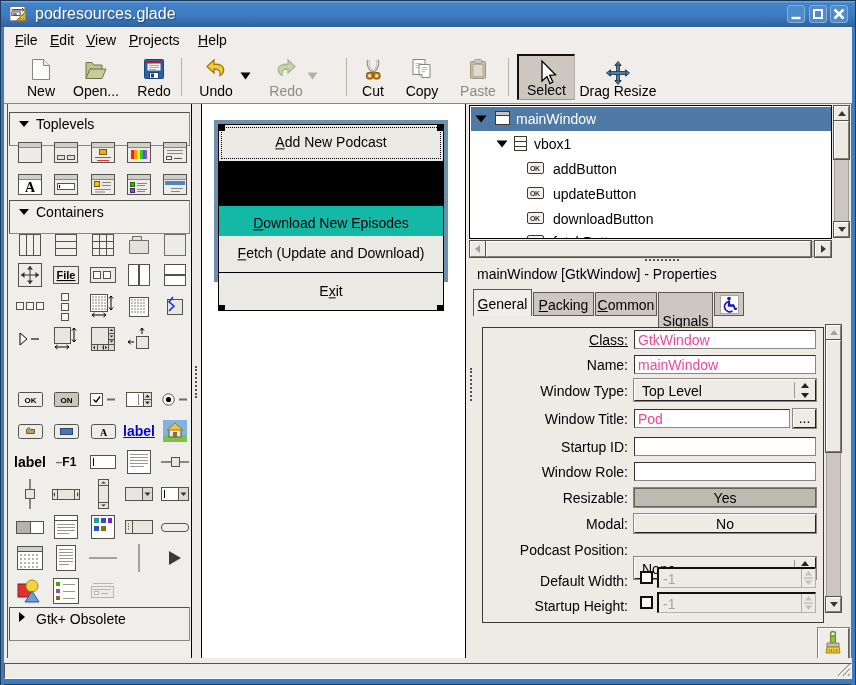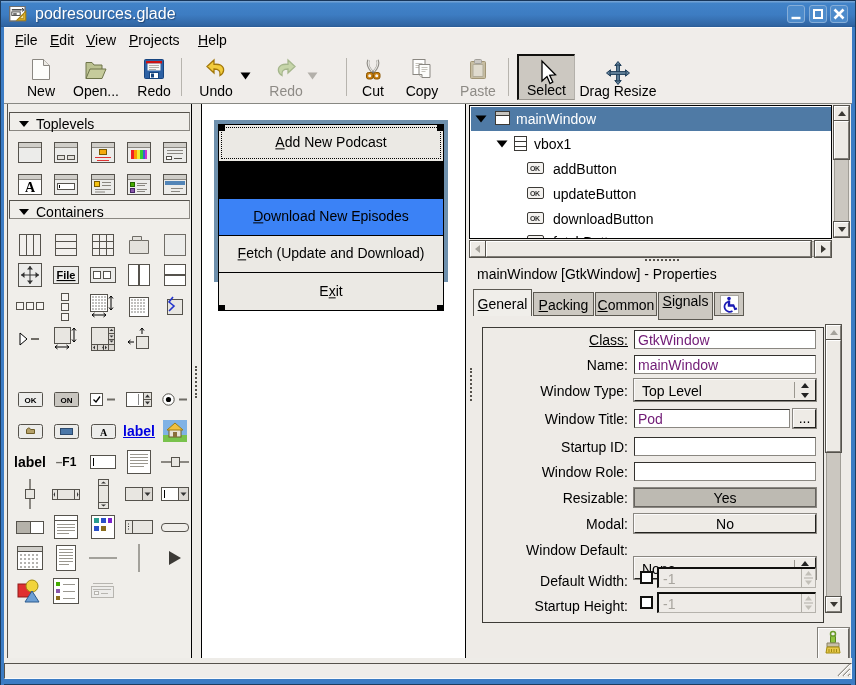--- a/index.html
+++ b/index.html
@@ -32,40 +32,40 @@
 .tsep{position:absolute;top:8px;width:1px;height:38px;background:#b7b4ae;}
 .gray{color:#8e8b86;}
 
 #palette{left:7px;top:104px;width:185px;height:554px;background:#f0eeea;border-right:1px solid #000;border-left:1px solid #55524c;box-sizing:border-box;}
 #canvas{left:201px;top:104px;width:265px;height:554px;background:#fff;border-left:1px solid #000;border-right:1px solid #000;box-sizing:border-box;}
 #rpanel{left:467px;top:104px;width:384px;height:554px;background:#eeebe7;}
 
 #status{left:4px;top:658px;width:848px;height:21px;background:#eeece8;}
 #status .inner{position:absolute;left:0;top:5px;width:846px;height:14px;border:1px solid #55524c;border-right:1px solid #fbfafa;border-bottom:1px solid #fbfafa;background:#efedea;}
 
-.phead{position:absolute;left:1px;width:181px;height:19px;background:#f0eeea;
+.phead{position:absolute;left:1px;width:181px;height:34px;background:#f0eeea;
   border:1px solid #55524c;border-right:1px solid #8a8781;border-bottom:1px solid #8a8781;box-sizing:border-box;
   font-size:14px;color:#000;}
 .phead .tri{position:absolute;left:9px;top:8px;width:0;height:0;}
 .phead .lab{position:absolute;left:26px;top:3px;}
 .tri-d{border-left:5px solid transparent;border-right:5px solid transparent;border-top:6px solid #000;}
 .tri-r{border-top:5px solid transparent;border-bottom:5px solid transparent;border-left:6px solid #000;}
 .prow{position:absolute;left:1px;width:182px;height:32px;}
 .pcell{position:absolute;top:0;width:36px;height:32px;display:flex;align-items:center;justify-content:center;}
 
 #treebox{left:469px;top:105px;width:363px;height:134px;background:#fff;border:1px solid #000;box-sizing:border-box;overflow:hidden;}
 .trow{position:absolute;left:1px;width:361px;height:24px;font-size:14px;color:#000;}
 .trow .rlab{position:absolute;top:4px;}
 
 .sbtn{position:absolute;background:#edeae5;border:1px solid #7f7c76;border-top-color:#fff;border-left-color:#fff;outline:1px solid #55524c;box-sizing:border-box;}
 .sthumb{position:absolute;background:#edeae5;border:1px solid #fff;border-right-color:#7f7c76;border-bottom-color:#7f7c76;outline:1px solid #55524c;box-sizing:border-box;}
 .strack{position:absolute;background:#cbc7c0;border:1px solid #a09d96;box-sizing:border-box;}
 .arr{position:absolute;width:0;height:0;}
 
-.entry{position:absolute;background:#fff;border:1px solid #33312e;border-bottom-color:#8a8781;border-right-color:#8a8781;box-sizing:border-box;font-size:14px;padding:1px 3px 0 3px;color:#701a75;}
+.entry{position:absolute;background:#fff;border:1px solid #33312e;border-bottom-color:#8a8781;border-right-color:#8a8781;box-sizing:border-box;font-size:14px;padding:1px 3px 0 3px;color:#ec4899;}
 .plabel{position:absolute;font-size:14px;color:#000;text-align:right;width:150px;}
 .combo{position:absolute;background:#eeebe6;border:1px solid #23221f;border-top:1px solid #fbfafa;border-left:1px solid #fbfafa;outline:1px solid #8a8781;box-sizing:border-box;font-size:14px;color:#000;}
 .pbtn{position:absolute;background:#eeebe6;border:1px solid #fbfafa;border-bottom-color:#23221f;border-right-color:#23221f;outline:1px solid #8a8781;box-sizing:border-box;font-size:14px;color:#000;text-align:center;}
 .tab{position:absolute;font-size:14px;color:#000;background:#ccc8c1;border:1px solid #5c5952;box-sizing:border-box;text-align:center;}
 </style></head>
 <body>
 <div class="ab" id="frame"></div>
 <div class="ab" id="bB2"></div>
 <div class="ab" id="bB"></div>
 <div class="ab" id="bL2"></div>
@@ -742,20 +742,24 @@
         <svg width="26" height="18" opacity="0.55">
           <rect x="1.5" y="4.5" width="22" height="11" fill="#ececea" stroke="#8a8781"></rect>
           <path d="M3 1.5 h20 M3 7.5 h18" stroke="#8a8781"></path>
           <rect x="4.5" y="9.5" width="4" height="3" fill="#fff" stroke="#8a8781"></rect>
           <path d="M11 11.5 h7" stroke="#8a8781"></path>
         </svg>
       </div>
     <div class="pcell" style="left:112px"></div>
     <div class="pcell" style="left:148px"></div>
   </div>
+  <div class="phead" style="top:503px">
+      <span class="tri tri-r" style="top:4px"></span>
+      <span class="lab">Gtk+ Obsolete</span>
+    </div>
 </div>
 <div class="ab" id="canvas"></div>
 <div class="ab" id="rpanel"></div>
 
 <div class="ab" id="treebox">
   <div class="trow" style="top:1px;background:#4f7aa5;color:#fff">
     <svg class="ab" style="left:4px;top:8px" width="12" height="8">
         <path d="M0.5 0.5 h11 l-5.5 7 z" fill="#000"></path>
       </svg>
     <svg class="ab" style="left:23px;top:3px" width="17" height="16">
@@ -817,21 +821,21 @@
 
 <div class="ab" style="left:645px;top:259px;width:34px;height:0;border-top:2px dotted #55524c;"></div>
 
 <div class="ab" style="left:195px;top:366px;height:32px;width:0;border-left:2px dotted #55524c;"></div>
 
 <div class="ab txt" style="left:477px;top:266px;font-size:14px;color:#000">mainWindow [GtkWindow] - Properties</div>
 
 <div class="ab tab" style="left:473px;top:289px;width:59px;height:27px;background:#f0eeea;border-bottom:none;padding-top:6px;"><u>G</u>eneral</div>
 <div class="ab tab" style="left:533px;top:292px;width:61px;height:24px;padding-top:4px;"><u>P</u>acking</div>
 <div class="ab tab" style="left:595px;top:292px;width:62px;height:24px;padding-top:4px;"><u>C</u>ommon</div>
-<div class="ab tab" style="left:658px;top:292px;width:55px;height:28px;padding-top:0;"><u>S</u>ignals</div>
+<div class="ab tab" style="left:658px;top:292px;width:55px;height:36px;padding-top:20px;"><u>S</u>ignals</div>
 <div class="ab tab" style="left:714px;top:292px;width:30px;height:24px;">
   <div style="position:absolute;left:5px;top:2px;width:19px;height:19px;background:#fff;border:1px solid #aaa7a0;box-sizing:border-box"></div>
   <svg style="position:absolute;left:6px;top:3px" width="17" height="17" viewBox="0 0 17 17">
       <g stroke="#1b1bb4" fill="none">
         <circle cx="8" cy="2.6" r="1.8" fill="#1b1bb4" stroke="none"></circle>
         <path d="M8 4.5 v5 h5.2" stroke-width="2.4"></path>
         <path d="M12.6 9.5 l1.4 3.6 l2-0.6" stroke-width="2"></path>
         <path d="M11.5 15 a5.2 5.2 0 1 1 -4.5-9.3" stroke-width="1.7"></path>
       </g>
     </svg>
@@ -858,21 +862,21 @@
 <div class="ab entry txt" style="left:634px;top:409px;width:156px;height:19px;">Pod</div>
 <div class="ab pbtn" style="left:793px;top:409px;width:23px;height:19px;">...</div>
 <div class="ab plabel" style="left:478px;top:439px;">Startup ID:</div>
 <div class="ab entry txt" style="left:634px;top:437px;width:182px;height:19px;"></div>
 <div class="ab plabel" style="left:478px;top:464px;">Window Role:</div>
 <div class="ab entry txt" style="left:634px;top:462px;width:182px;height:19px;"></div>
 <div class="ab plabel" style="left:478px;top:490px;">Resizable:</div>
 <div class="ab pbtn" style="left:634px;top:488px;width:182px;height:19px;background:#bdbab2;border-color:#66635e;padding-top:1px;">Yes</div>
 <div class="ab plabel" style="left:478px;top:516px;">Modal:</div>
 <div class="ab pbtn" style="left:634px;top:514px;width:182px;height:19px;padding-top:1px;">No</div>
-<div class="ab plabel" style="left:478px;top:542px;">Window Default:</div>
+<div class="ab plabel" style="left:478px;top:542px;">Podcast Position:</div>
 <div class="ab combo" style="left:634px;top:538px;width:182px;height:22px;margin-top:19px;">
     <span style="position:absolute;left:7px;top:3px">None</span>
   <span style="position:absolute;right:20px;top:2px;bottom:2px;width:1px;background:#9a978f"></span>
   <svg style="position:absolute;right:4px;top:3px" width="12" height="15">
       <path d="M6 0 l4 5 h-8z" fill="#222"></path>
       <path d="M6 15 l4-5 h-8z" fill="#222"></path>
     </svg>
 </div>
 <div class="ab plabel" style="left:478px;top:573px;">Default Width:</div>
 <div class="ab" style="left:640px;top:571px;width:9px;height:9px;background:#fff;border:2px solid #11100e;"></div>
@@ -917,21 +921,21 @@
       <path d="M7 19 v3 M9.5 19 v3 M12 19 v3 M14.5 19 v3" stroke="#a08a10"></path>
     </svg>
 </div>
 
 <div class="ab" style="left:214px;top:120px;width:234px;height:162px;background:#6e90ad;">
   <div class="ab" style="left:4px;top:4px;width:226px;height:187px;background:#000;"></div>
   <div class="ab cwbtn" style="left:5px;top:5px;width:224px;height:36px;background:#ebe9e4;">
      <div class="ab" style="left:2px;top:2px;right:2px;bottom:2px;border:1px dotted #000;"></div>
      <div class="cwtxt"><u>A</u>dd New Podcast</div>
   </div>
-  <div class="ab cwbtn" style="left:5px;top:79px;width:224px;height:36px;background:#3b82f6;">
+  <div class="ab cwbtn" style="left:5px;top:86px;width:224px;height:36px;background:#14b8a6;">
       <div class="cwtxt"><u>D</u>ownload New Episodes</div>
     </div>
   <div class="ab cwbtn" style="left:5px;top:153px;width:224px;height:37px;background:#ebe9e4;">
       <div class="cwtxt">E<u>x</u>it</div>
     </div>
   <div class="ab cwbtn" style="left:5px;top:116px;width:224px;height:36px;background:#ebe9e4;">
       <div class="cwtxt"><u>F</u>etch (Update and Download)</div>
     </div>
   <div class="ab" style="left:5px;top:5px;width:6px;height:6px;background:#000"></div>
   <div class="ab" style="left:223px;top:5px;width:6px;height:6px;background:#000"></div>

